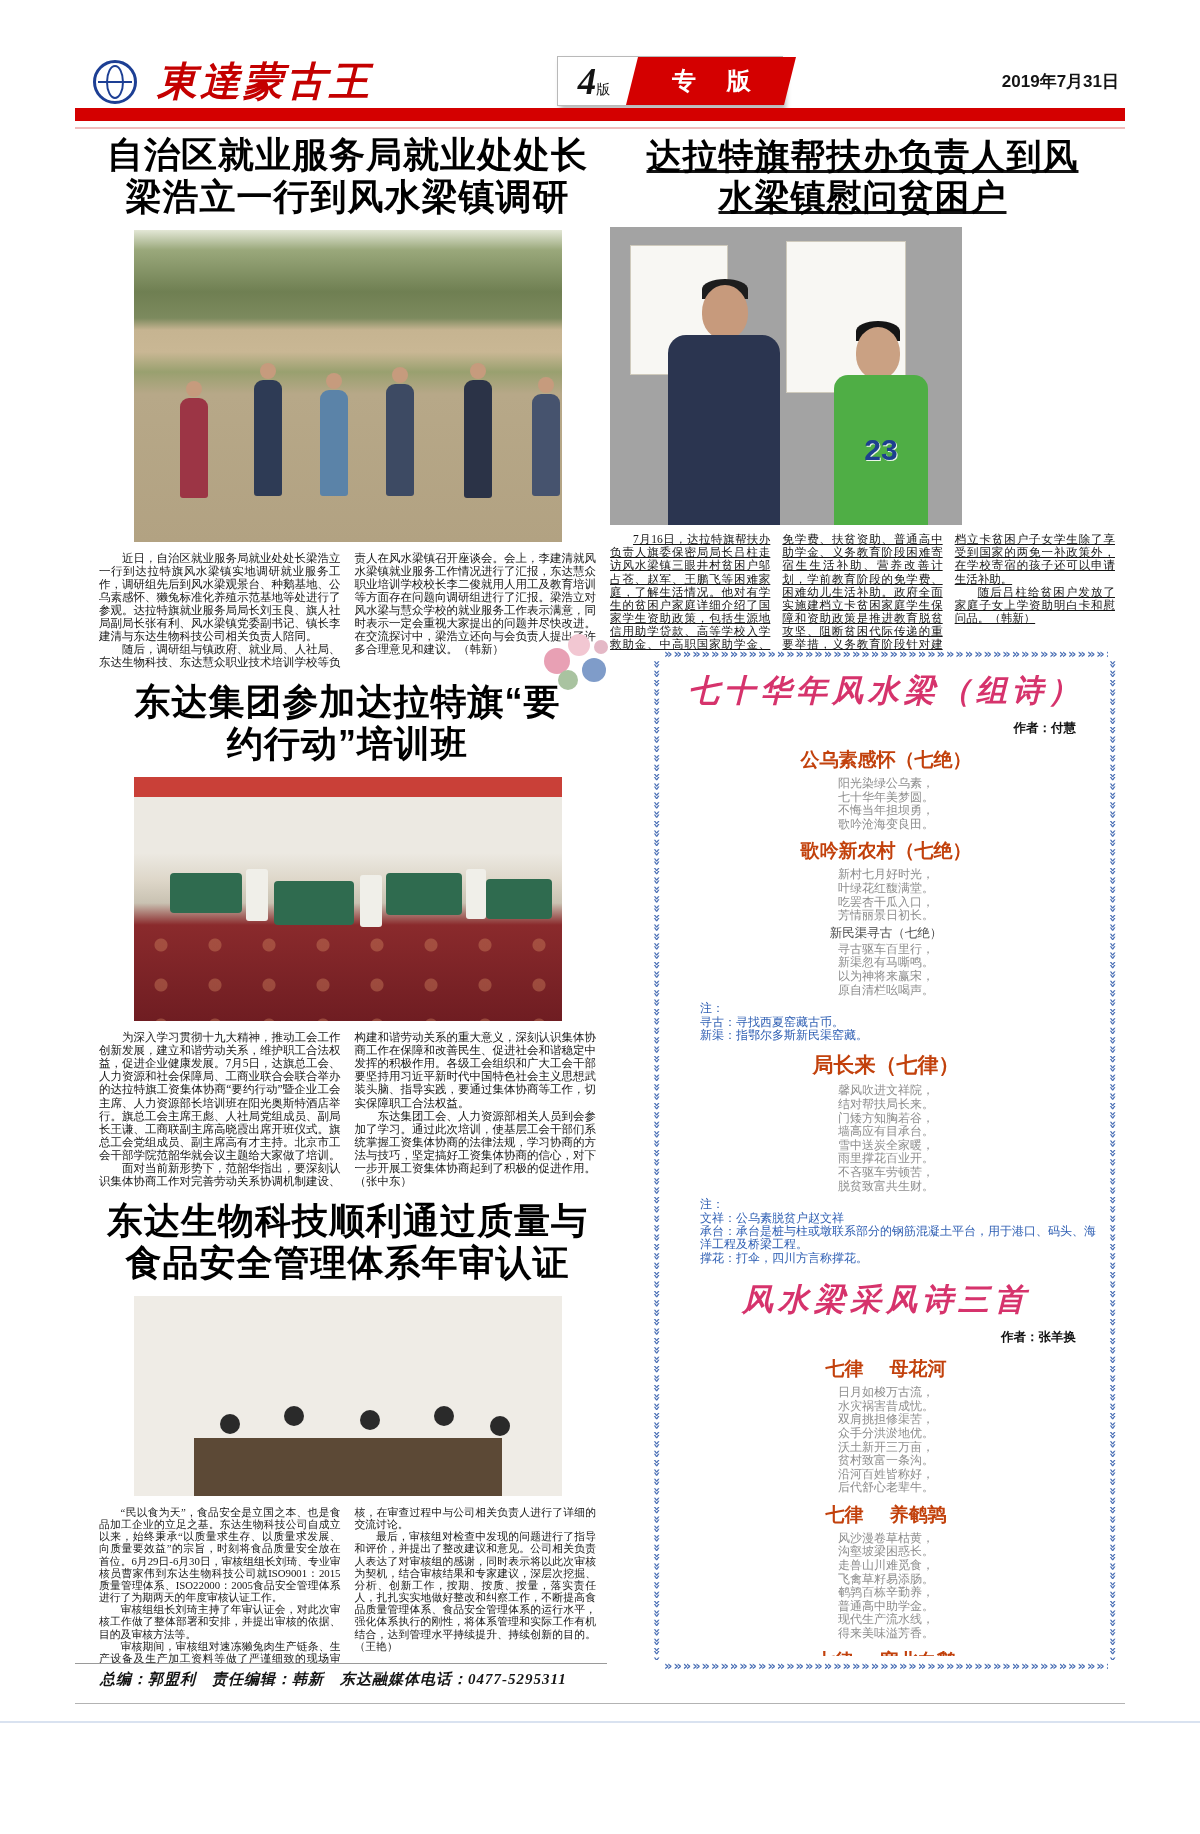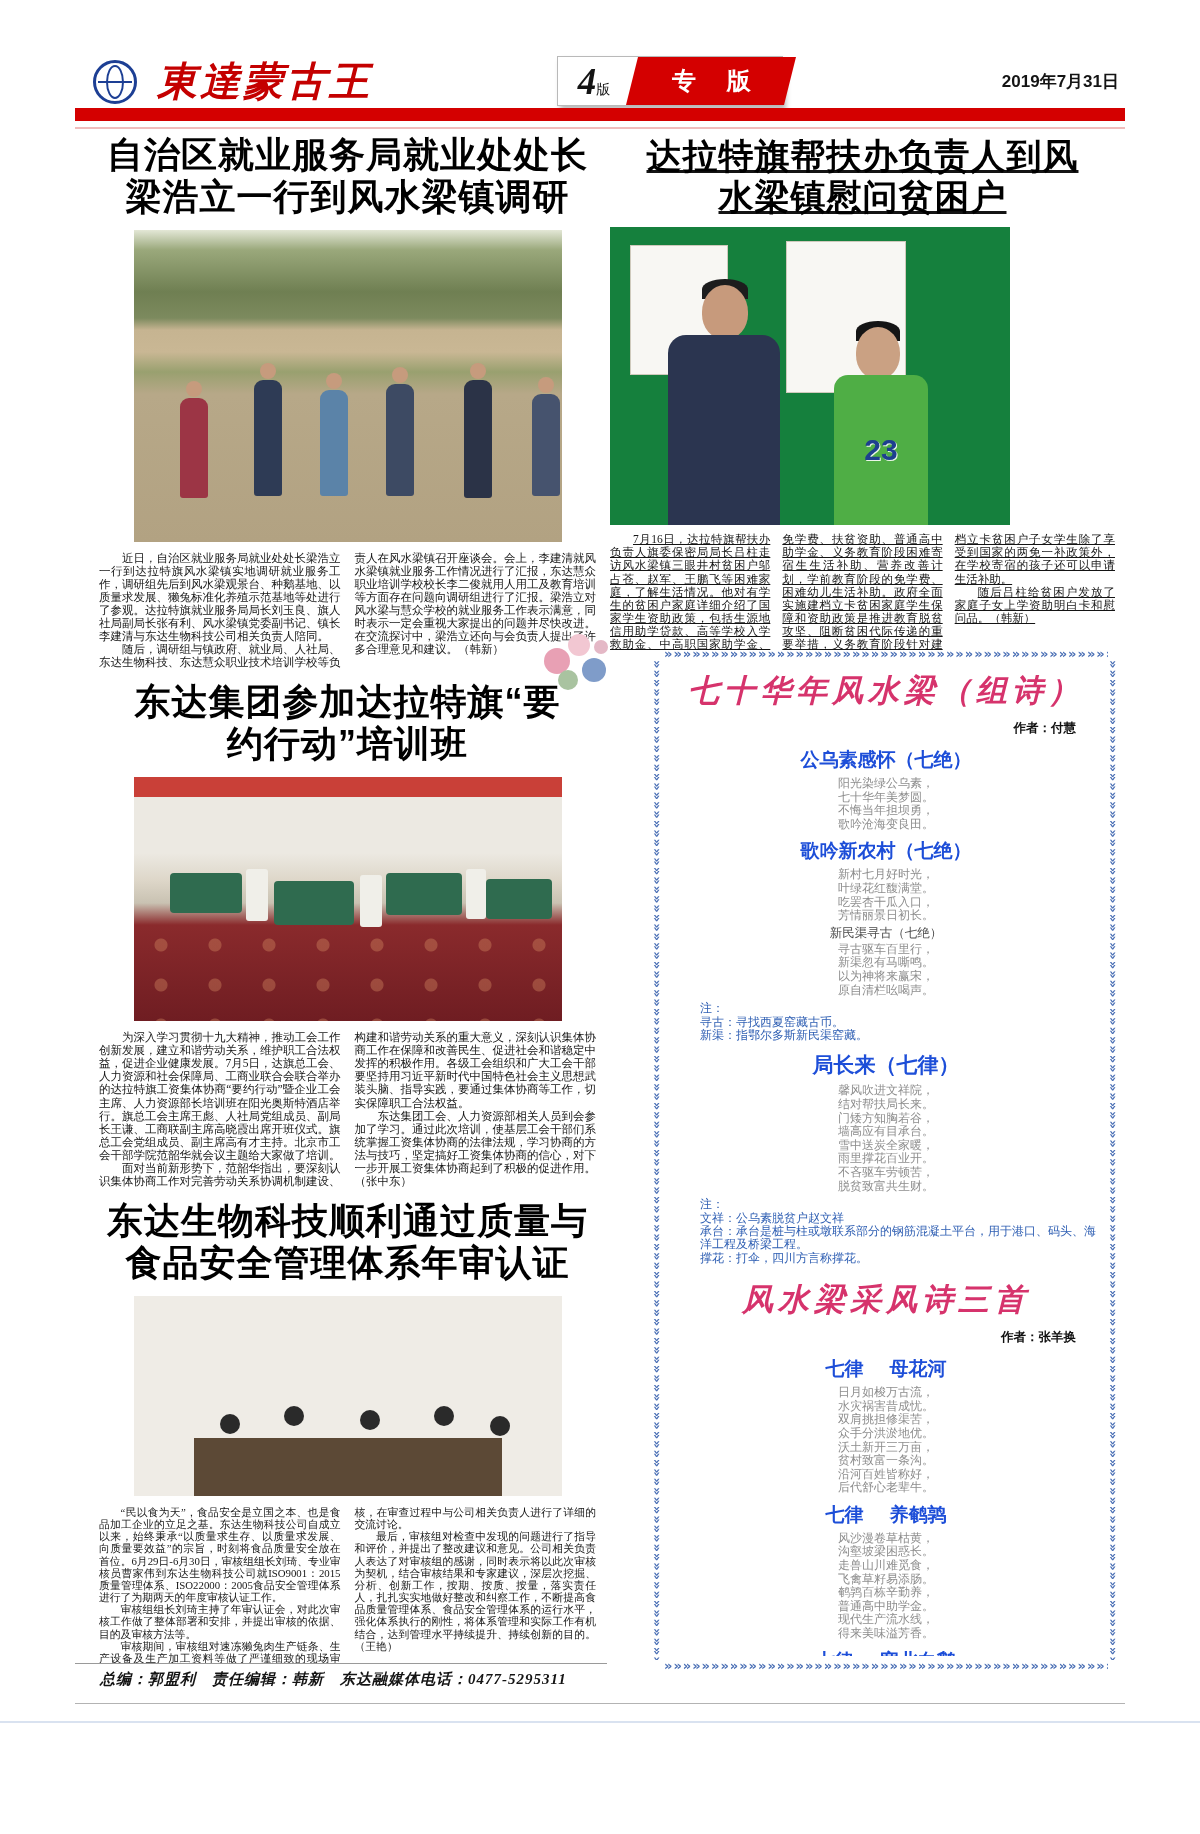--- a/index.html
+++ b/index.html
@@ -42,21 +42,21 @@
   .tbl{position:absolute;background:#2f6b4f;border-radius:4px;}
   .chair{position:absolute;background:#f0efe9;border-radius:3px;}
   .carpet{position:absolute;left:0;right:0;bottom:0;height:96px;
           background-image:radial-gradient(circle,rgba(214,141,99,.38) 6px,rgba(214,141,99,0) 7px);background-size:54px 40px;}
   .photo3{width:428px;height:200px;background:#efece6;}
   .p3-banner{position:absolute;left:26px;right:26px;top:22px;height:34px;background:#c6392c;color:#ffd23e;
              display:flex;align-items:center;justify-content:center;font-family:"Liberation Sans",sans-serif;
              font-weight:bold;font-size:17px;letter-spacing:9px;}
   .p3-table{position:absolute;left:60px;right:60px;bottom:0;height:58px;background:#5c4936;}
   .head-dot{position:absolute;width:20px;height:20px;border-radius:50%;background:#2a2a2a;}
-  .photoR1{width:400px;height:298px;margin:10px 16px 8px 0;background:#15803d;}
+  .photoR1{width:352px;height:298px;margin:10px 16px 8px 0;background:#a3a3a3;}
   .poster{position:absolute;background:#f8f7f3;border:1px solid #cfcabc;}
   .man-torso{position:absolute;left:58px;top:108px;width:112px;height:190px;background:#2b3550;border-radius:18px 18px 0 0;}
   .man-head{position:absolute;left:92px;top:58px;width:46px;height:54px;background:#c79a7c;border-radius:50% 50% 46% 46%;}
   .man-hair{position:absolute;left:92px;top:52px;width:46px;height:20px;background:#1d1d1d;border-radius:50% 50% 0 0;}
   .boy-torso{position:absolute;left:224px;top:148px;width:94px;height:150px;background:#4fae45;border-radius:14px 14px 0 0;
              display:flex;align-items:center;justify-content:center;}
   .boy-num{color:#1d3f8f;font-family:"Liberation Sans",sans-serif;font-weight:bold;font-size:30px;text-shadow:1px 1px 0 #eaf6e8;}
   .boy-head{position:absolute;left:246px;top:100px;width:44px;height:52px;background:#caa183;border-radius:50% 50% 46% 46%;}
   .boy-hair{position:absolute;left:246px;top:94px;width:44px;height:20px;background:#151515;border-radius:50% 50% 0 0;}
 
@@ -68,21 +68,21 @@
            letter-spacing:1px;white-space:nowrap;overflow:hidden;line-height:16px;}
   .pb-top{left:14px;right:14px;top:0;height:16px;}
   .pb-bottom{left:14px;right:14px;bottom:0;height:16px;}
   .pb-side{top:14px;bottom:14px;width:16px;}
   .pb-left{left:0;} .pb-right{right:0;}
   .pb-side span{position:absolute;left:15px;top:0;transform:rotate(90deg);transform-origin:0 0;display:block;}
   .poetry-content{position:absolute;left:20px;right:20px;top:18px;bottom:18px;overflow:hidden;text-align:center;}
   .p-title{font-family:"DejaVu Serif",serif;font-weight:bold;font-style:italic;font-size:31px;color:#d6336c;letter-spacing:5px;margin:6px 0 8px 0;}
   .p-title.t2{margin-top:14px;}
   .p-author{text-align:right;padding-right:26px;font-size:12.5px;font-weight:bold;color:#111;margin-bottom:10px;}
-  .p-header{font-family:"Liberation Sans",sans-serif;font-weight:bold;font-size:19px;color:#1d4ed8;margin:7px 0 4px 0;}
+  .p-header{font-family:"Liberation Sans",sans-serif;font-weight:bold;font-size:19px;color:#c2410c;margin:7px 0 4px 0;}
   .p-header.big{font-size:21px;margin:9px 0 5px 0;}
   .p-header.duo span{margin:0 13px;}
   .pline{font-size:12px;line-height:13.6px;color:#8d8d8d;}
   .p-small{font-size:12.5px;color:#4c4c4c;margin:2px 0 1px 0;}
   .p-note{text-align:left;margin-left:30px;margin-right:2px;color:#2f5fb3;font-size:12px;line-height:13.4px;}
   .p-notes{margin:5px 0 4px 0;}
 
   
   .footer-line1{position:absolute;left:75px;width:532px;top:1663px;border-top:1px solid #9a9a9a;}
   .footer-text{position:absolute;left:100px;top:1670px;font-size:15px;font-weight:bold;font-style:italic;color:#141414;letter-spacing:1px;}
@@ -124,21 +124,21 @@
     <div class="photo photo1">
       <div class="fig" style="left:46px;top:168px;height:100px;background:#9c3545;"></div>
       <div class="fig" style="left:120px;top:150px;height:116px;background:#2e3b55;"></div>
       <div class="fig" style="left:186px;top:160px;height:106px;background:#5b83a8;"></div>
       <div class="fig" style="left:252px;top:154px;height:112px;background:#3d4a63;"></div>
       <div class="fig" style="left:330px;top:150px;height:118px;background:#2b3347;"></div>
       <div class="fig" style="left:398px;top:164px;height:102px;background:#46536e;"></div>
     </div>
     <div class="body">
 
-    <p class="para">近日，自治区就业服务局就业处处长梁浩立一行到达拉特旗风水梁镇实地调研就业服务工作，调研组先后到风水梁观景台、种鹅基地、以质量求发展、獭兔标准化养殖示范基地等处进行了参观。达拉特旗就业服务局局长刘玉良、旗人社局副局长张有利、风水梁镇党委副书记、镇长李建清与东达生物科技公司相关负责人陪同。</p>
+    <p class="para">近日，自治区就业服务局就业处处长梁浩立一行到达拉特旗风水梁镇实地调研就业服务工作，调研组先后到风水梁观景台、种鹅基地、公乌素感怀、獭兔标准化养殖示范基地等处进行了参观。达拉特旗就业服务局局长刘玉良、旗人社局副局长张有利、风水梁镇党委副书记、镇长李建清与东达生物科技公司相关负责人陪同。</p>
         <p class="para">随后，调研组与镇政府、就业局、人社局、东达生物科技、东达慧众职业技术培训学校等负责人在风水梁镇召开座谈会。会上，李建清就风水梁镇就业服务工作情况进行了汇报，东达慧众职业培训学校校长李二俊就用人用工及教育培训等方面存在问题向调研组进行了汇报。梁浩立对风水梁与慧众学校的就业服务工作表示满意，同时表示一定会重视大家提出的问题并尽快改进。在交流探讨中，梁浩立还向与会负责人提出了许多合理意见和建议。（韩新）</p>
       </div>
 
     <div class="headline" style="margin-top:12px;">
       <div>东达集团参加达拉特旗“要</div>
       <div>约行动”培训班</div>
     </div>
     <div class="photo photo2">
       <div class="tbl" style="left:36px;top:96px;width:72px;height:40px;"></div>
       <div class="tbl" style="left:140px;top:104px;width:80px;height:44px;"></div>

